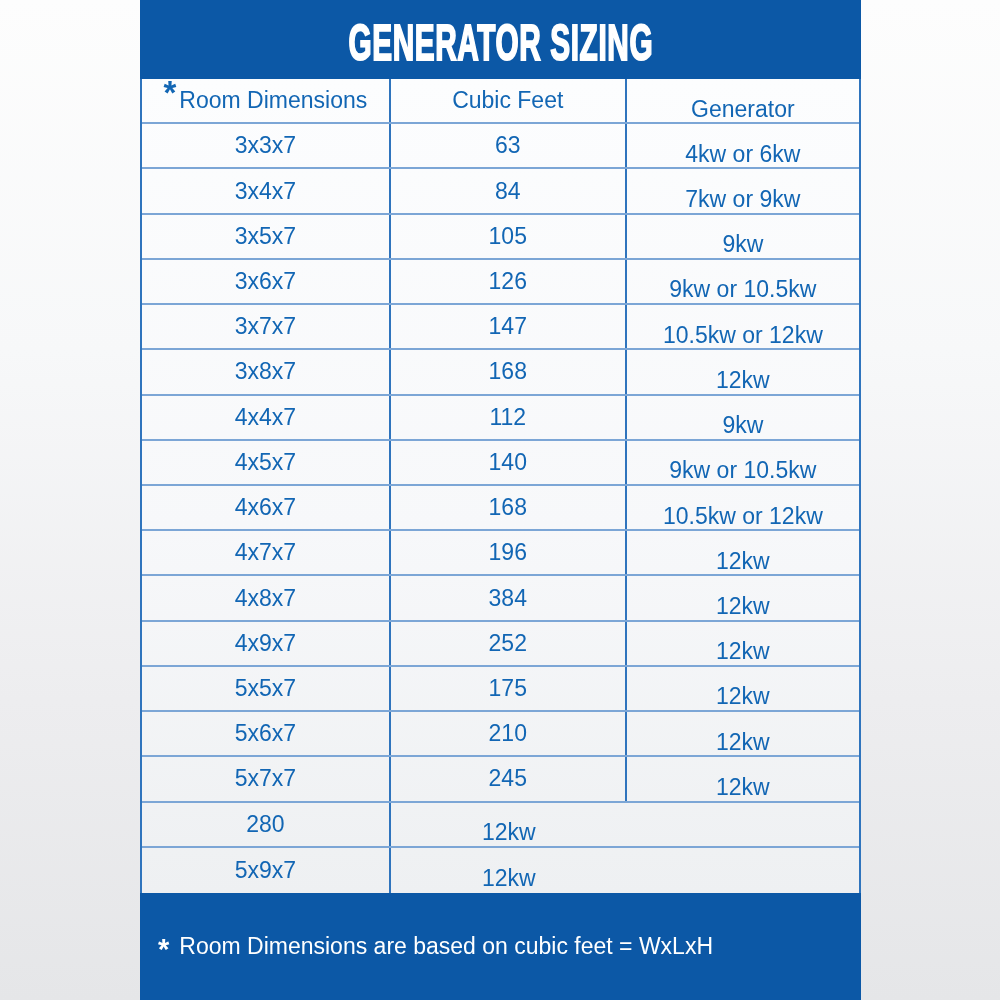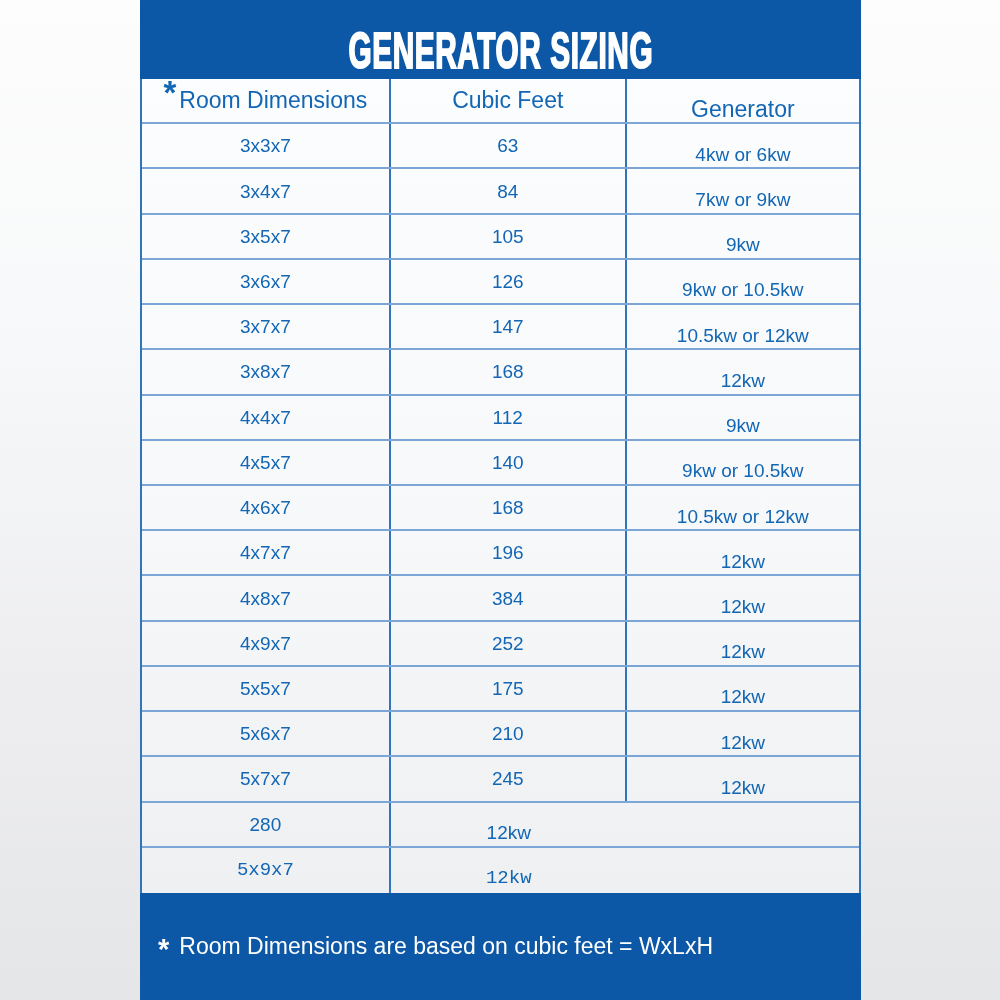--- a/index.html
+++ b/index.html
@@ -13,45 +13,45 @@
   body{font-family:"Liberation Sans", sans-serif;}
   .page{
     position:relative;width:1000px;height:1000px;overflow:hidden;
     background:linear-gradient(180deg,#fdfdfd 0%,#f7f8f9 35%,#ededef 70%,#e5e6e8 100%);
   }
   .panel{
     position:absolute;left:140px;top:0;width:721px;height:1000px;
     background:var(--panelBlue);
   }
   .title-band{
-    position:absolute;left:0;top:8px;width:100%;height:79px;
+    position:absolute;left:0;top:0;width:100%;height:79px;
     display:flex;align-items:center;justify-content:center;
   }
   .title{
     display:inline-block;color:#ffffff;font-weight:bold;font-size:48px;
     letter-spacing:1px;white-space:nowrap;
     transform:scaleX(0.62) scaleY(1.04);transform-origin:center;
     -webkit-text-stroke:2px #ffffff;
     padding-top:6px;
   }
   .sizing-table{
     position:absolute;left:0;top:79px;width:721px;height:814px;
     background:linear-gradient(180deg,#fcfdfe 0%,#f7f8fa 55%,#eef0f2 100%);
     border-left:2px solid var(--vBorder);
     border-right:2px solid var(--vBorder);
     display:grid;grid-auto-rows:1fr;
   }
   .row{
     display:grid;grid-template-columns:34.7% 32.9% 1fr;
     border-bottom:2px solid var(--hBorder);
   }
-  .row:last-child{border-bottom:none;font-family:Liberation Mono, monospace;}
+  .row:last-child{border-bottom:none;}
   .cell{
     display:flex;align-items:center;justify-content:center;
-    color:var(--cellText);font-size:19px;line-height:1;
+    color:var(--cellText);font-size:23px;line-height:1;
     border-right:2px solid var(--vBorder);
     overflow:hidden;white-space:nowrap;
   }
   .cell:last-child{border-right:none;margin-top:17px;}
   .cell.c2{}
   .row.header .cell{font-size:23px;padding-top:0;}
   .ast{
     display:inline-block;font-size:33px;font-weight:bold;
     position:relative;top:-8px;margin-right:3px;line-height:0;
   }

